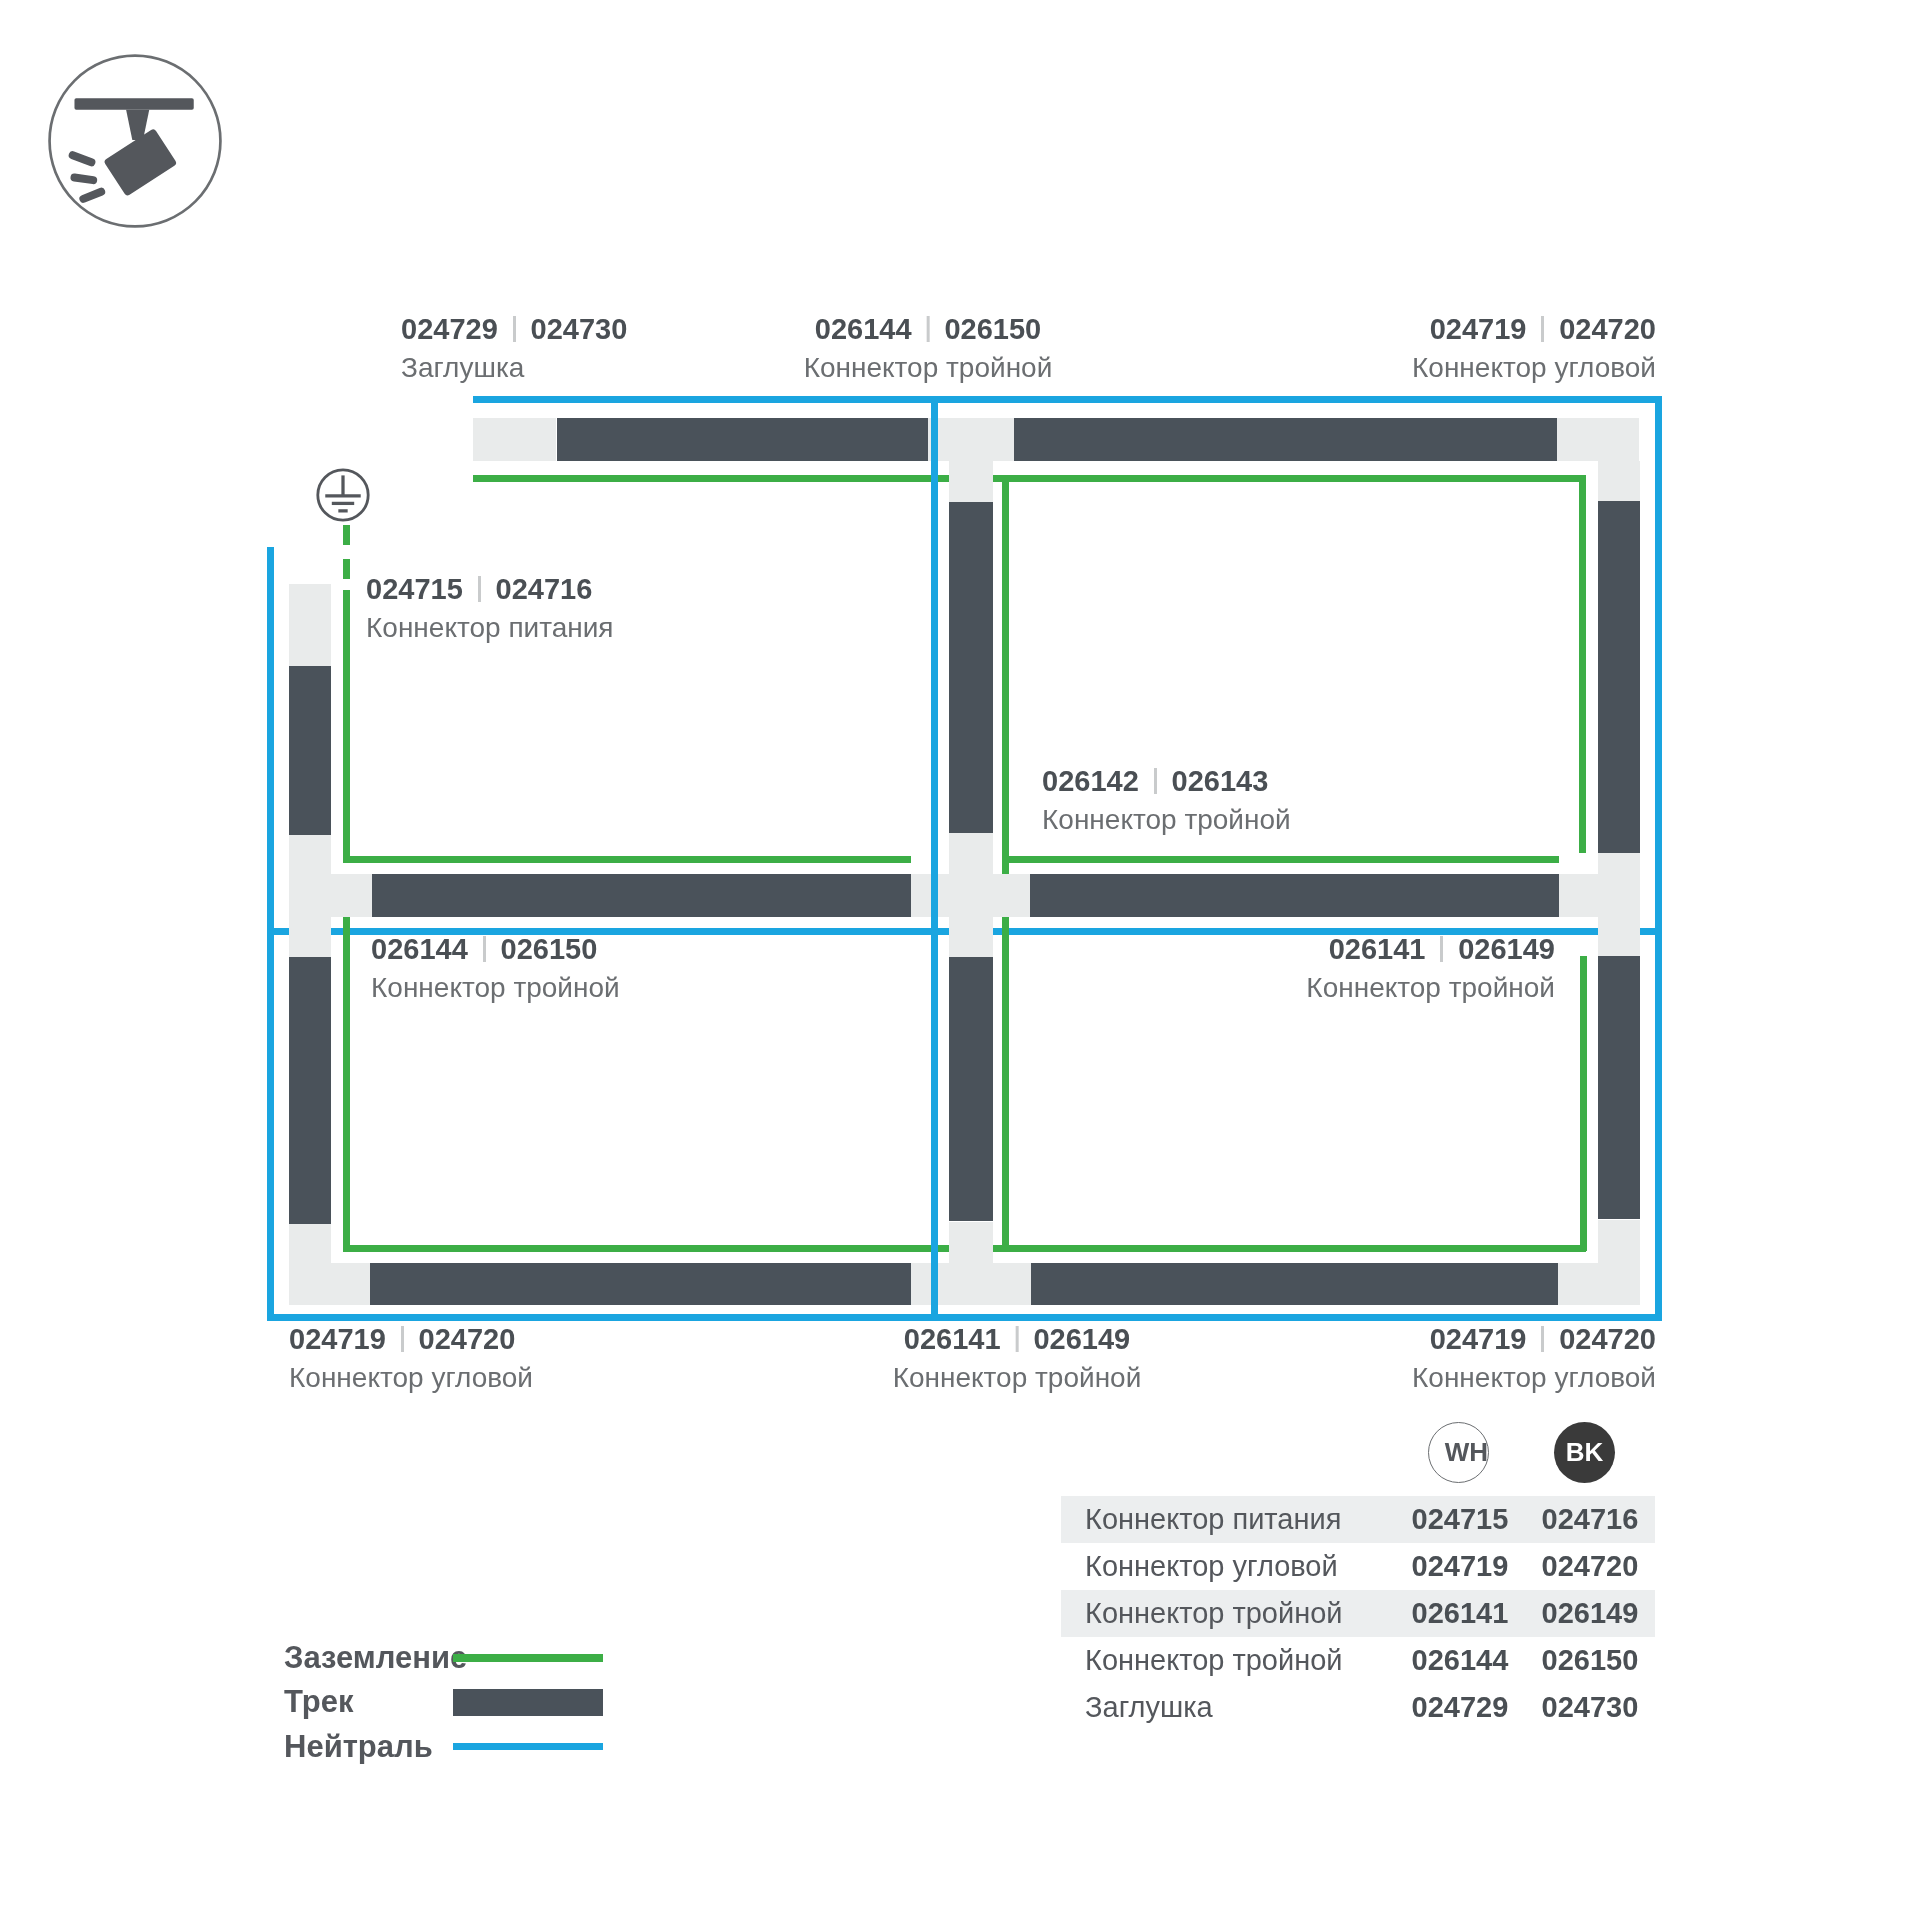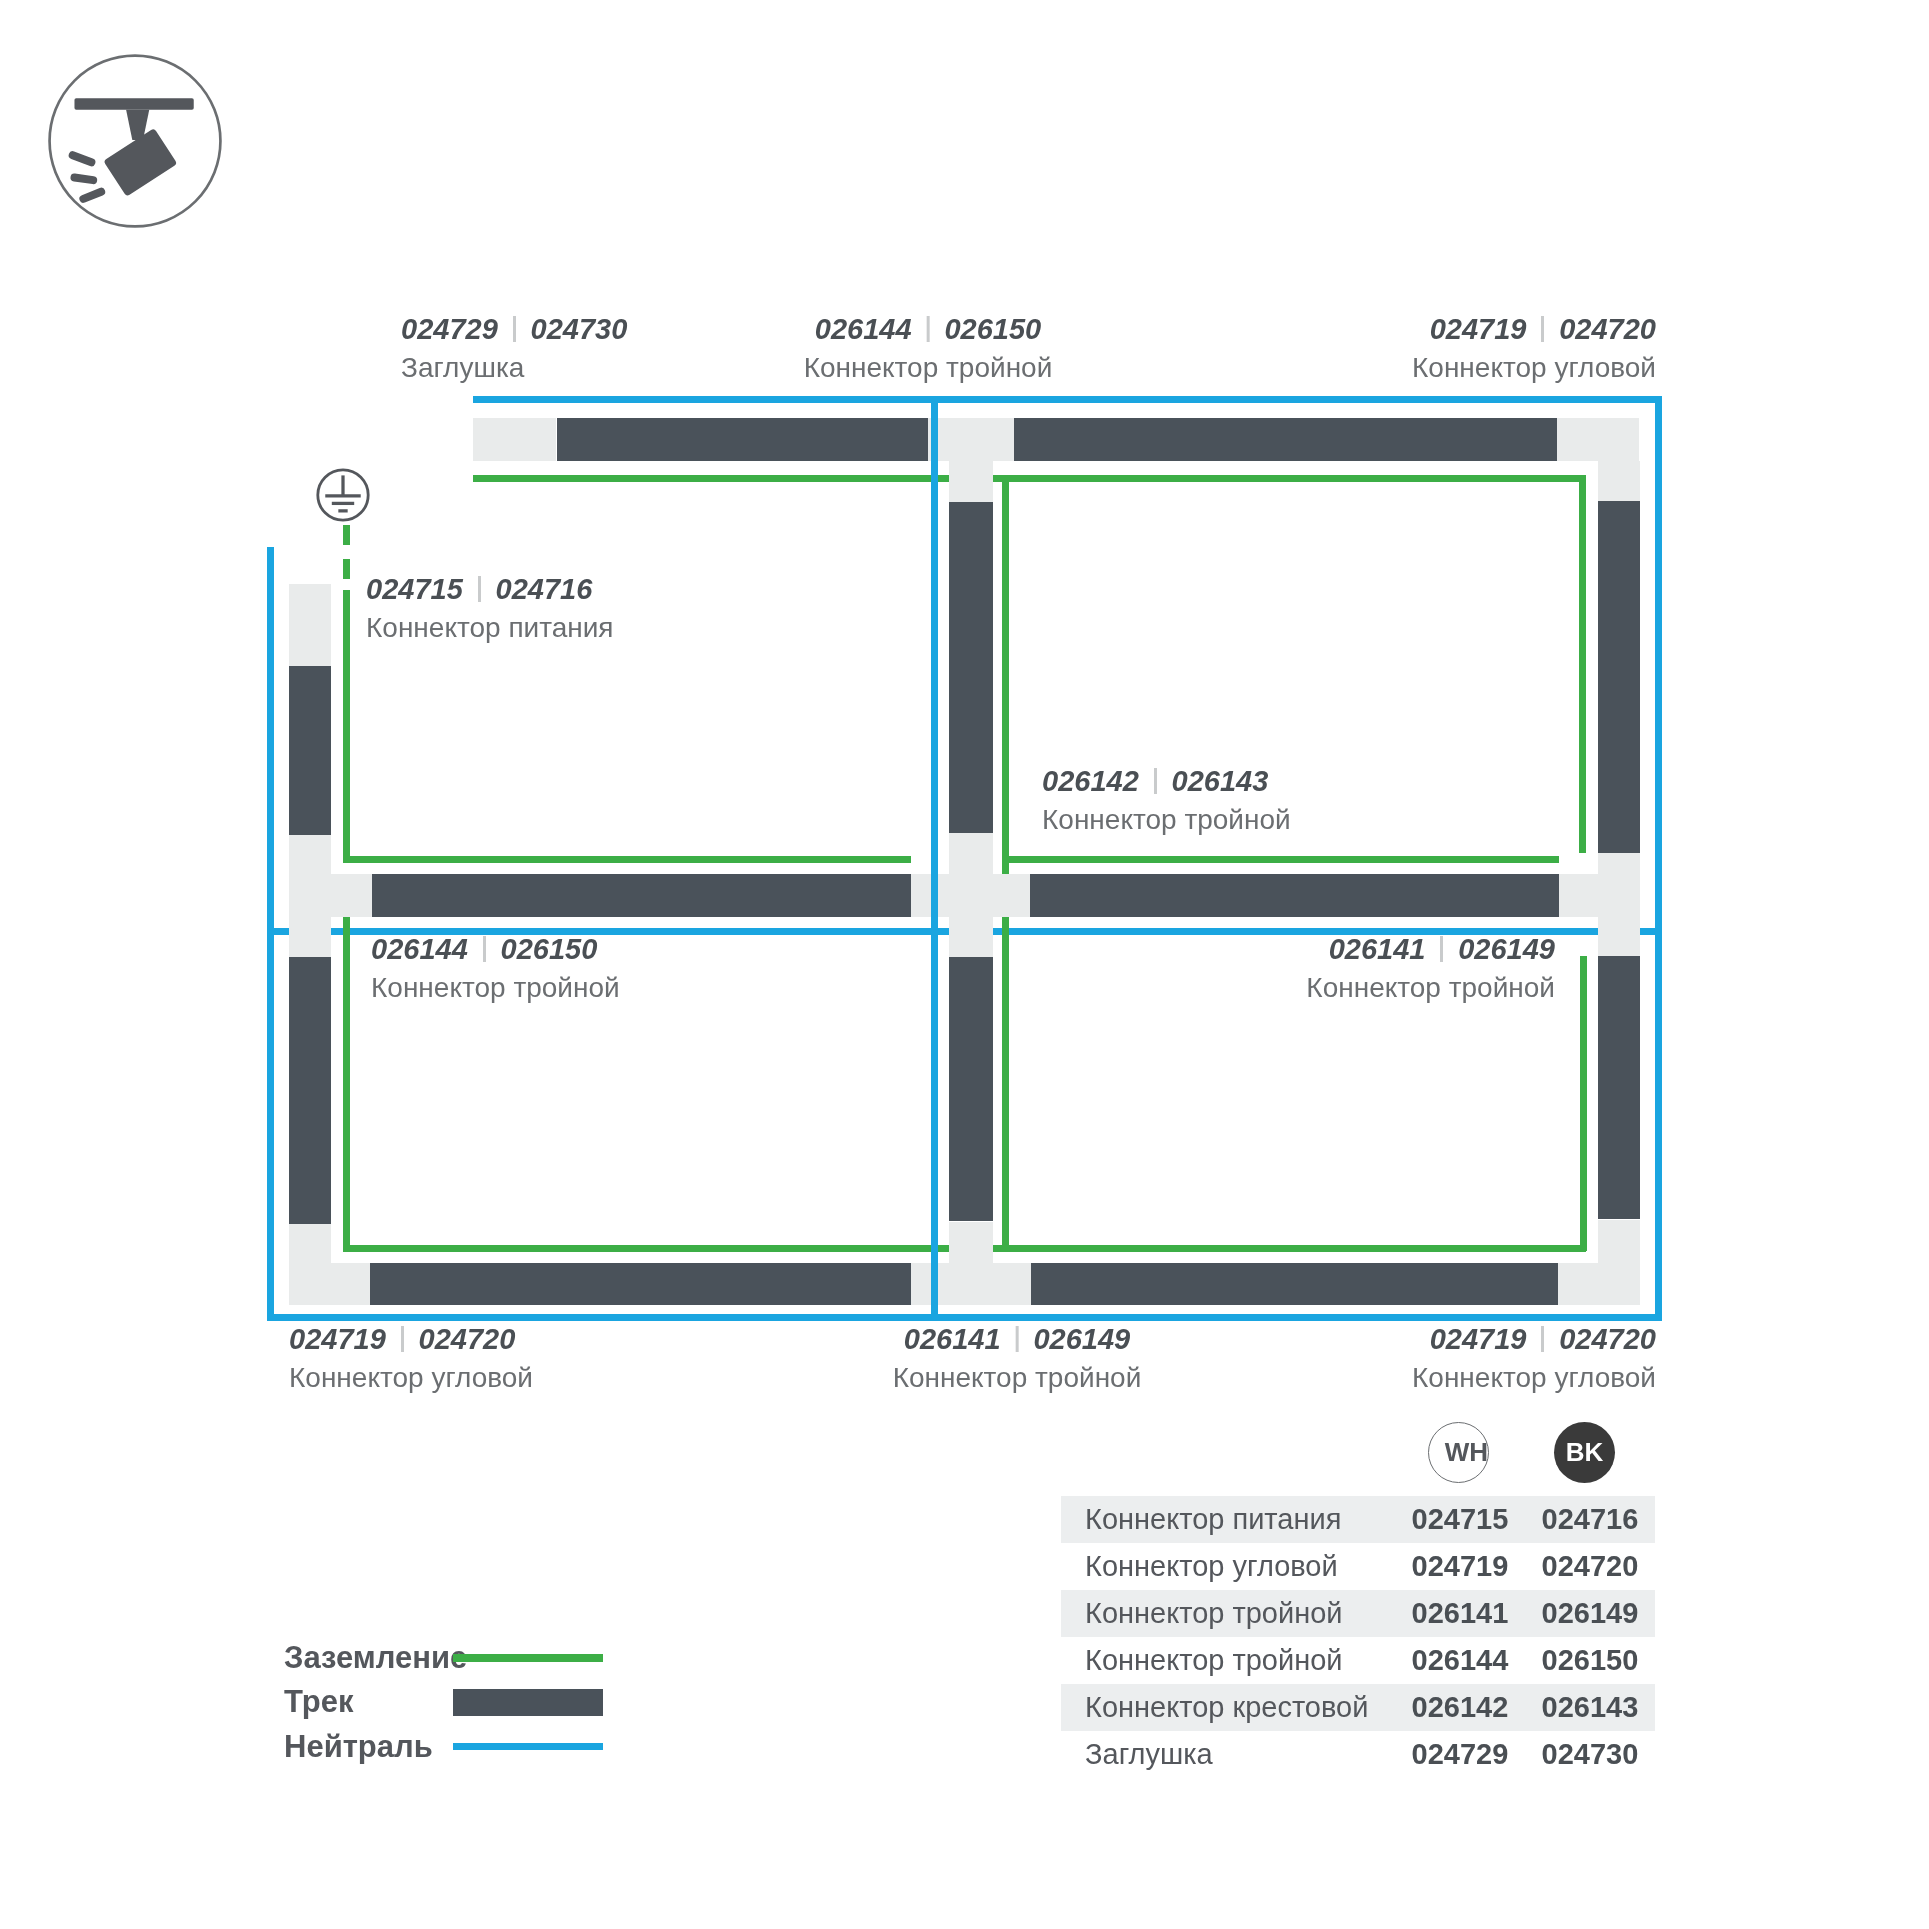--- a/index.html
+++ b/index.html
@@ -19,21 +19,21 @@
   
   .track{position:absolute;background:#4A525A;}
   .block{position:absolute;background:#E9EBEB;}
   .bline{position:absolute;background:#1AA5E0;}
   .gline{position:absolute;background:#3CAE46;}
   .gdash{position:absolute;width:6.5px;
     background:repeating-linear-gradient(180deg,#3CAE46 0 20.4px,rgba(0,0,0,0) 20.4px 34px);}
 
   
   .plabel{position:absolute;white-space:nowrap;line-height:1;}
-  .plabel .codes{font-size:29px;font-weight:bold;color:#4A4F54;font-style:italic;}
+  .plabel .codes{font-size:29px;font-weight:bold;color:#4A4F54;}
   .plabel .sep{display:inline-block;width:2.8px;height:26px;background:#C9CBCC;
     margin:0 15px;vertical-align:-2.8px;}
   .plabel .pname{font-size:28px;color:#6B6E71;margin-top:10.2px;}
   .plabel.center{transform:translateX(-50%);text-align:center;}
   .plabel.right{text-align:right;}
 
   
   .legend{position:absolute;left:284px;top:1640px;width:320px;}
   .legend .lrow{display:flex;align-items:center;margin-bottom:8.3px;}
   .legend .ltext{width:169px;font-size:31px;font-weight:bold;color:#54575C;}
@@ -233,25 +233,20 @@
     <div class="trow band">
       <div class="tname">Коннектор тройной</div>
       <div class="tval">026141</div>
       <div class="tval">026149</div>
     </div>
     <div class="trow">
       <div class="tname">Коннектор тройной</div>
       <div class="tval">026144</div>
       <div class="tval">026150</div>
     </div>
-    <div class="trow band">
-      <div class="tname">Коннектор крестовой</div>
-      <div class="tval">026142</div>
-      <div class="tval">026143</div>
-    </div>
     <div class="trow">
       <div class="tname">Заглушка</div>
       <div class="tval">024729</div>
       <div class="tval">024730</div>
     </div>
   </div>
 
 </div>
 
 

